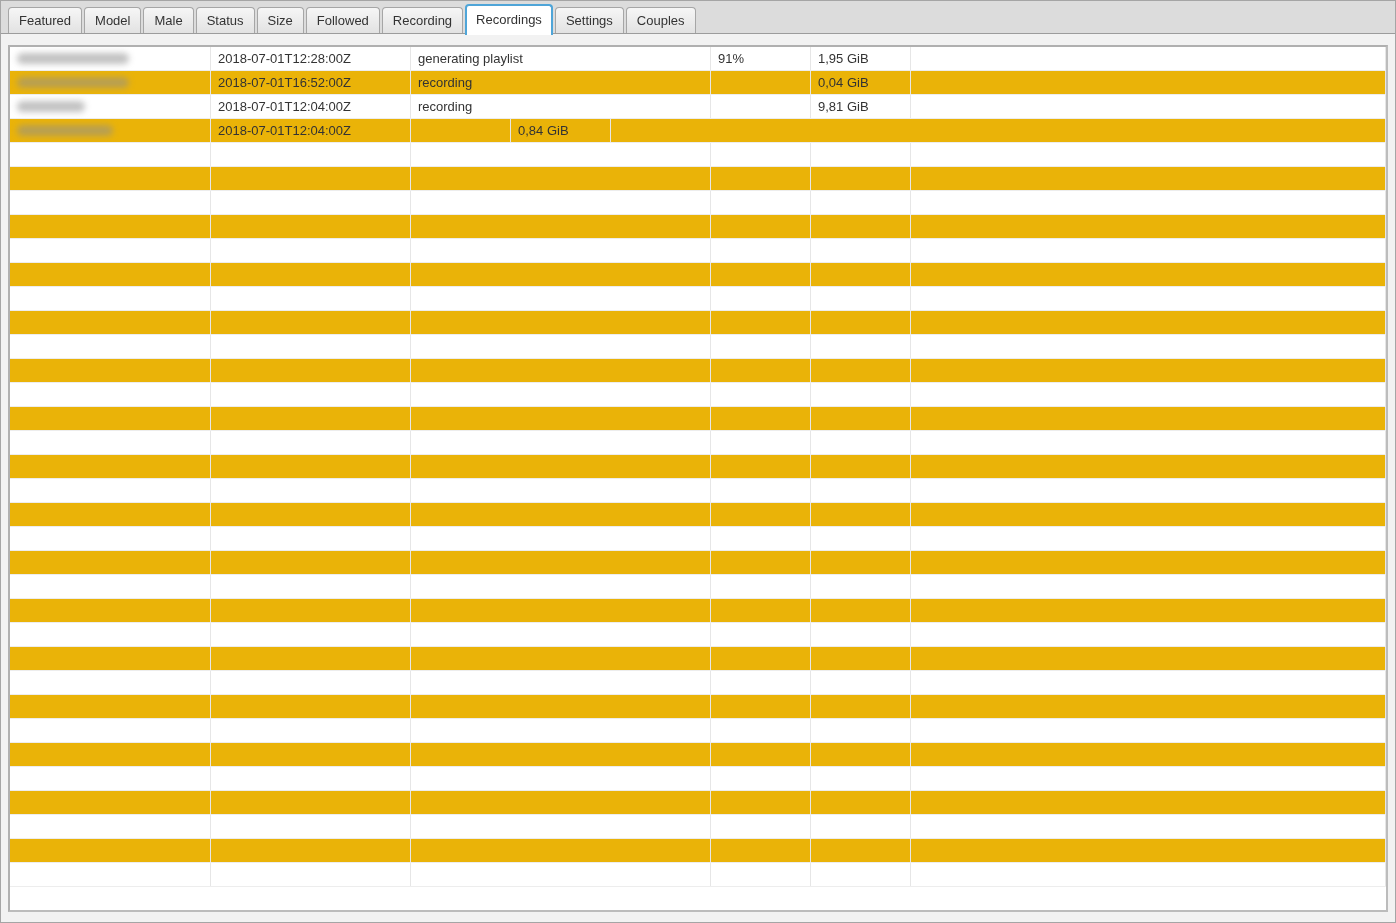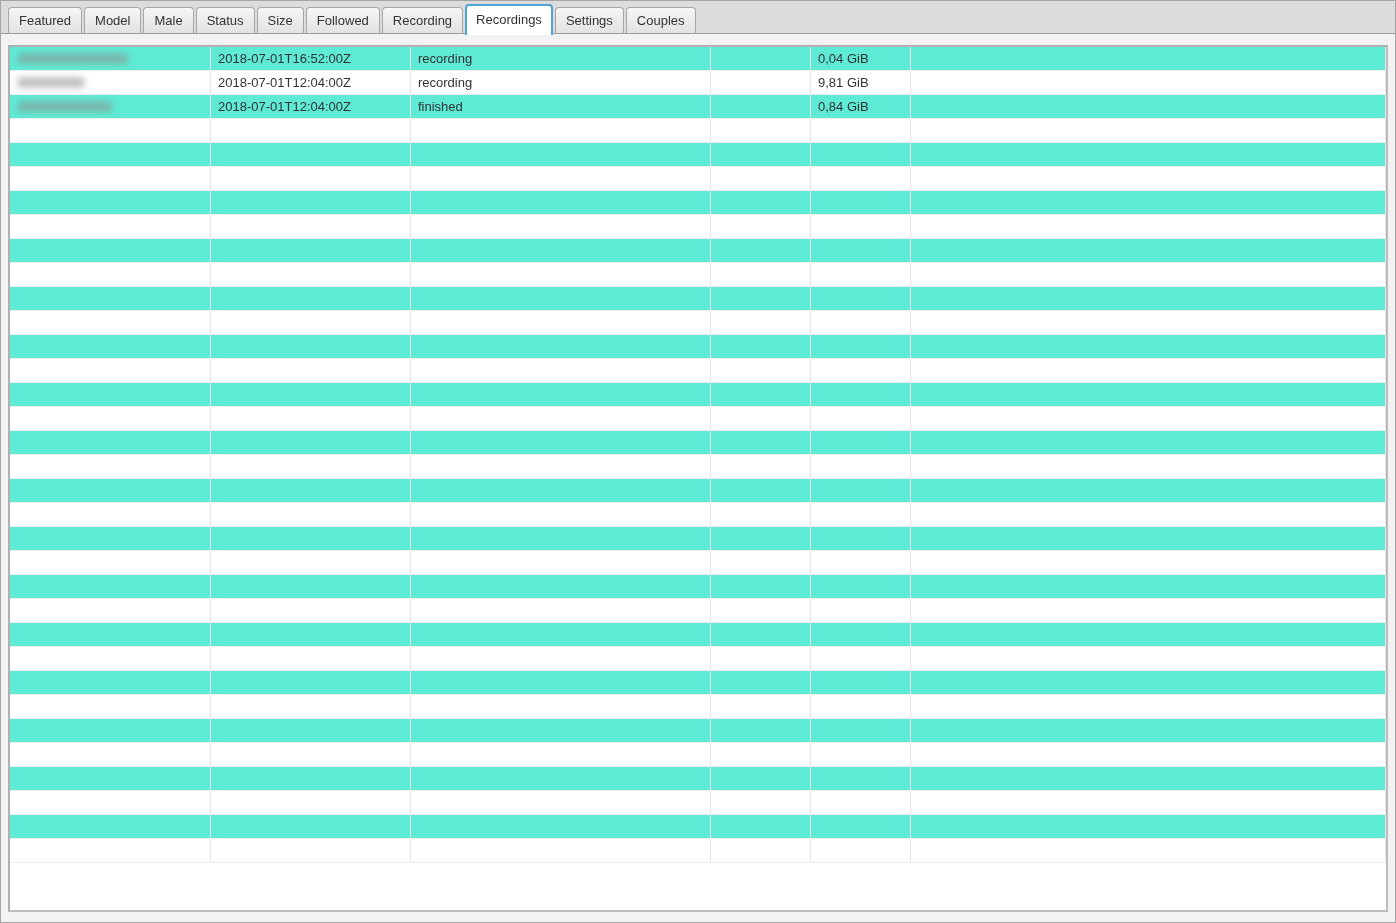--- a/index.html
+++ b/index.html
@@ -84,21 +84,21 @@
     height:100%;
     overflow:hidden;
   }
   .tbody { flex:1; overflow:hidden; background:#ffffff; }
   .tr {
     display:flex;
     height:24px;
     border-bottom:1px solid #ededed;
   }
   .tr.even { background:#ffffff; }
-  .tr.odd  { background:#5eead4; }
+  .tr.odd  { background:#eab308; }
   .td {
     height:100%;
     border-right:1px solid #e6e6e6;
     font-size:13px; color:#333;
     padding:4px 4px 0 7px;
     white-space:nowrap; overflow:hidden;
     display:block;
   }
   .c0 { width:201px; flex:0 0 201px; }
   .c1 { width:200px; flex:0 0 200px; }
@@ -134,20 +134,28 @@
     <div class="tab">Settings</div>
     <div class="tab">Couples</div>
   </div>
 
   <div class="pane">
     <div class="table">
 
 
       <div class="tbody" id="tbody">
 
+        <div class="tr even">
+          <div class="td c0"><span class="smudge" style="width: 112px;"></span></div>
+          <div class="td c1">2018-07-01T12:28:00Z</div>
+          <div class="td c2">generating playlist</div>
+          <div class="td c3">91%</div>
+          <div class="td c4">1,95 GiB</div>
+          <div class="td c5"></div>
+        </div>
 
         <div class="tr odd">
           <div class="td c0"><span class="smudge" style="width: 112px;"></span></div>
           <div class="td c1">2018-07-01T16:52:00Z</div>
           <div class="td c2">recording</div>
           <div class="td c3"></div>
           <div class="td c4">0,04 GiB</div>
           <div class="td c5"></div>
         </div>
 
@@ -156,21 +164,20 @@
           <div class="td c1">2018-07-01T12:04:00Z</div>
           <div class="td c2">recording</div>
           <div class="td c3"></div>
           <div class="td c4">9,81 GiB</div>
           <div class="td c5"></div>
         </div>
 
         <div class="tr odd">
           <div class="td c0"><span class="smudge" style="width: 96px;"></span></div>
           <div class="td c1">2018-07-01T12:04:00Z</div>
-          <div class="td c2">finished</div>
           <div class="td c3"></div>
           <div class="td c4">0,84 GiB</div>
           <div class="td c5"></div>
         </div>
 
       <div class="tr even">
             <div class="td c0"></div>
             <div class="td c1"></div>
             <div class="td c2"></div>
             <div class="td c3"></div>

